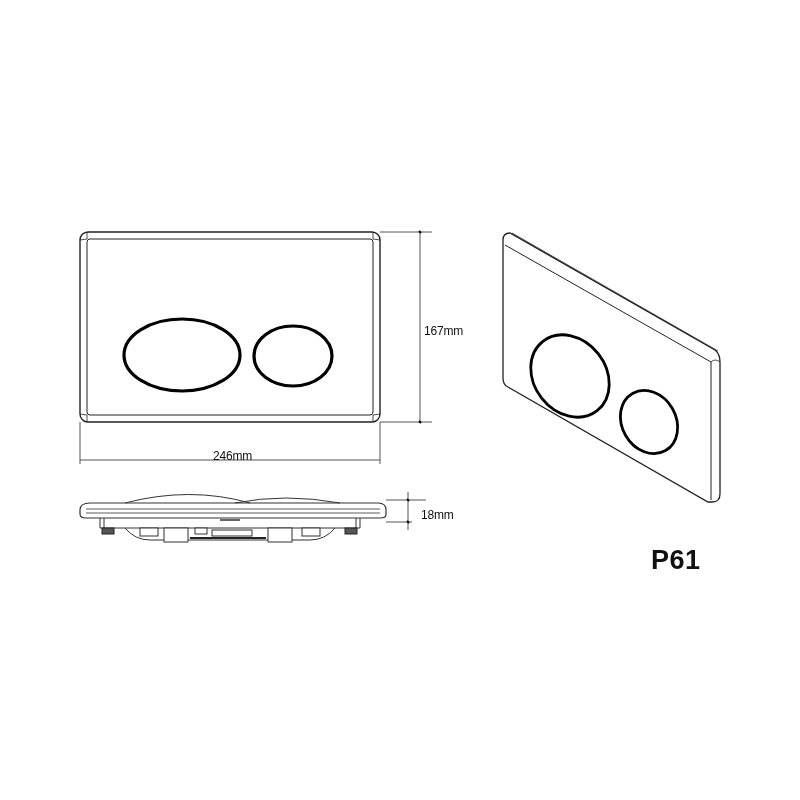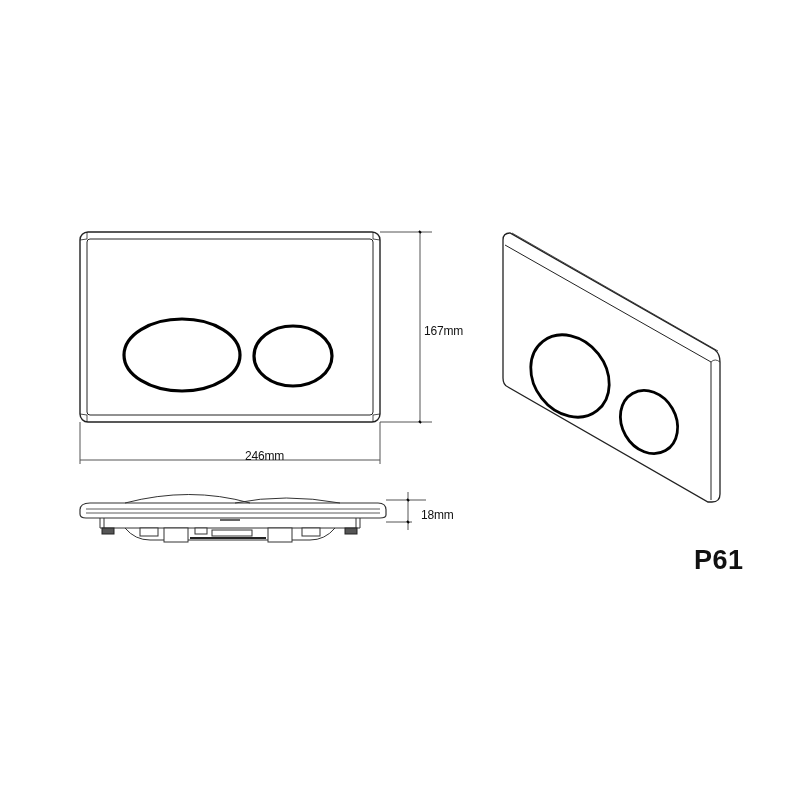--- a/index.html
+++ b/index.html
@@ -87,15 +87,15 @@
 
     <line x1="711" y1="362" x2="711" y2="500" stroke-width="1"></line>
     <path d="M711,362 Q715,358 720,362" stroke-width="0.8"></path>
 
     <ellipse cx="570" cy="376" rx="36" ry="44" transform="rotate(-38 570 376)" stroke="#000" stroke-width="2.8"></ellipse>
     <ellipse cx="649" cy="422" rx="27" ry="33" transform="rotate(-30 649 422)" stroke="#000" stroke-width="2.8"></ellipse>
   </g>
 </svg>
 
 <div class="dim-label" style="left:424px; top:324px;">167mm</div>
-<div class="dim-label" style="left:213px; top:449px;margin-left:32px;">246mm</div>
+<div class="dim-label" style="left:213px; top:449px;">246mm</div>
 <div class="dim-label" style="left:421px; top:508px;">18mm</div>
-<div class="model-label" style="left:651px; top:545px;margin-left:43px;">P61</div>
+<div class="model-label" style="left:651px; top:545px;">P61</div>
 
 </body></html>

